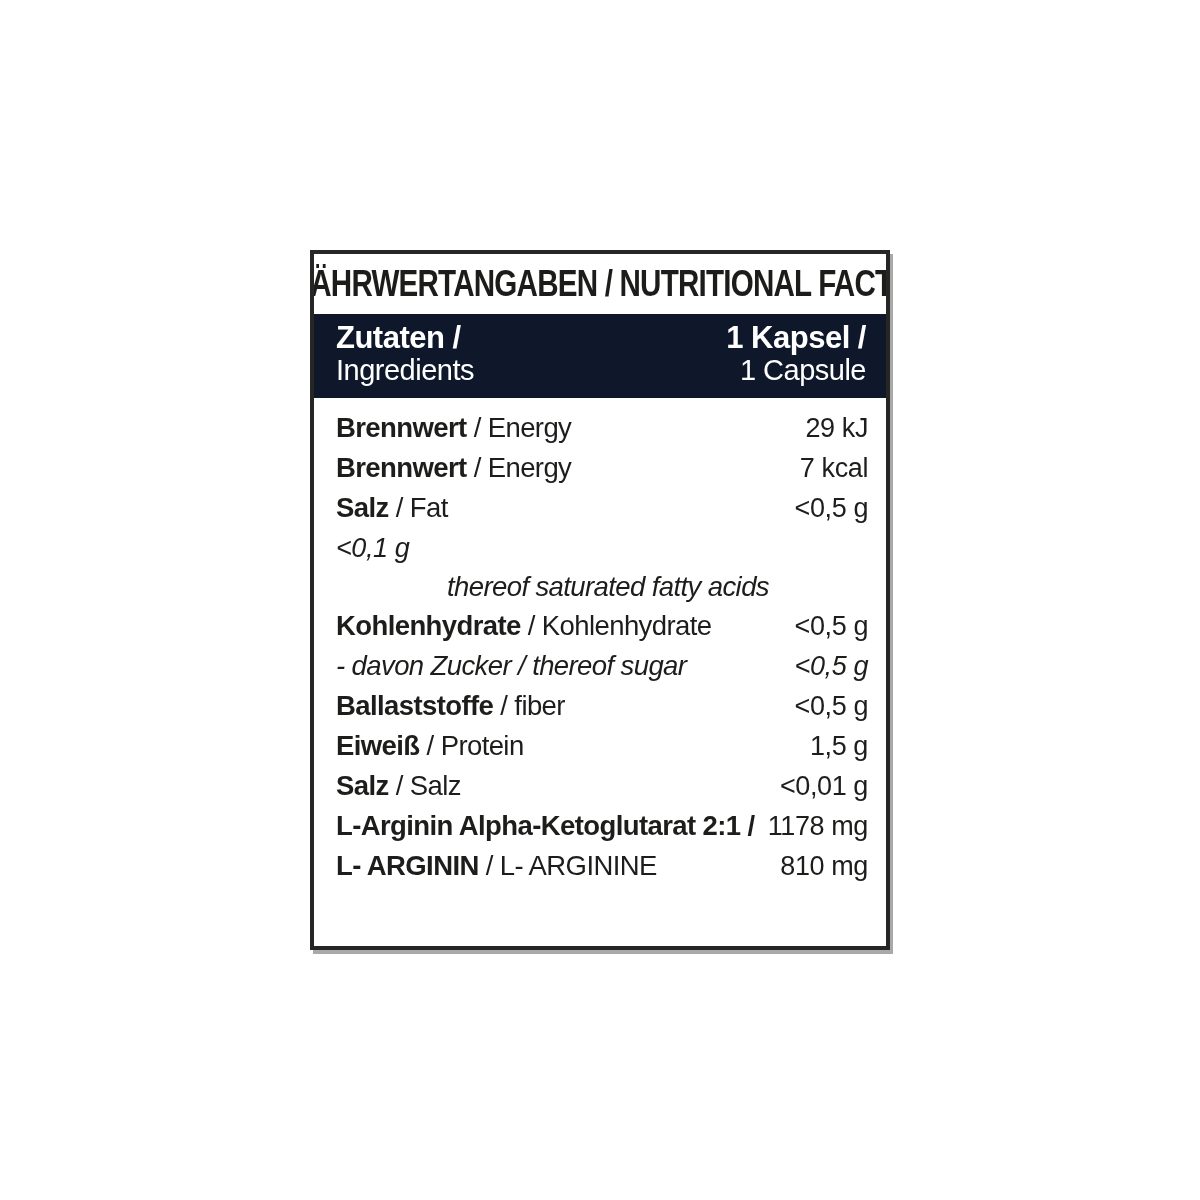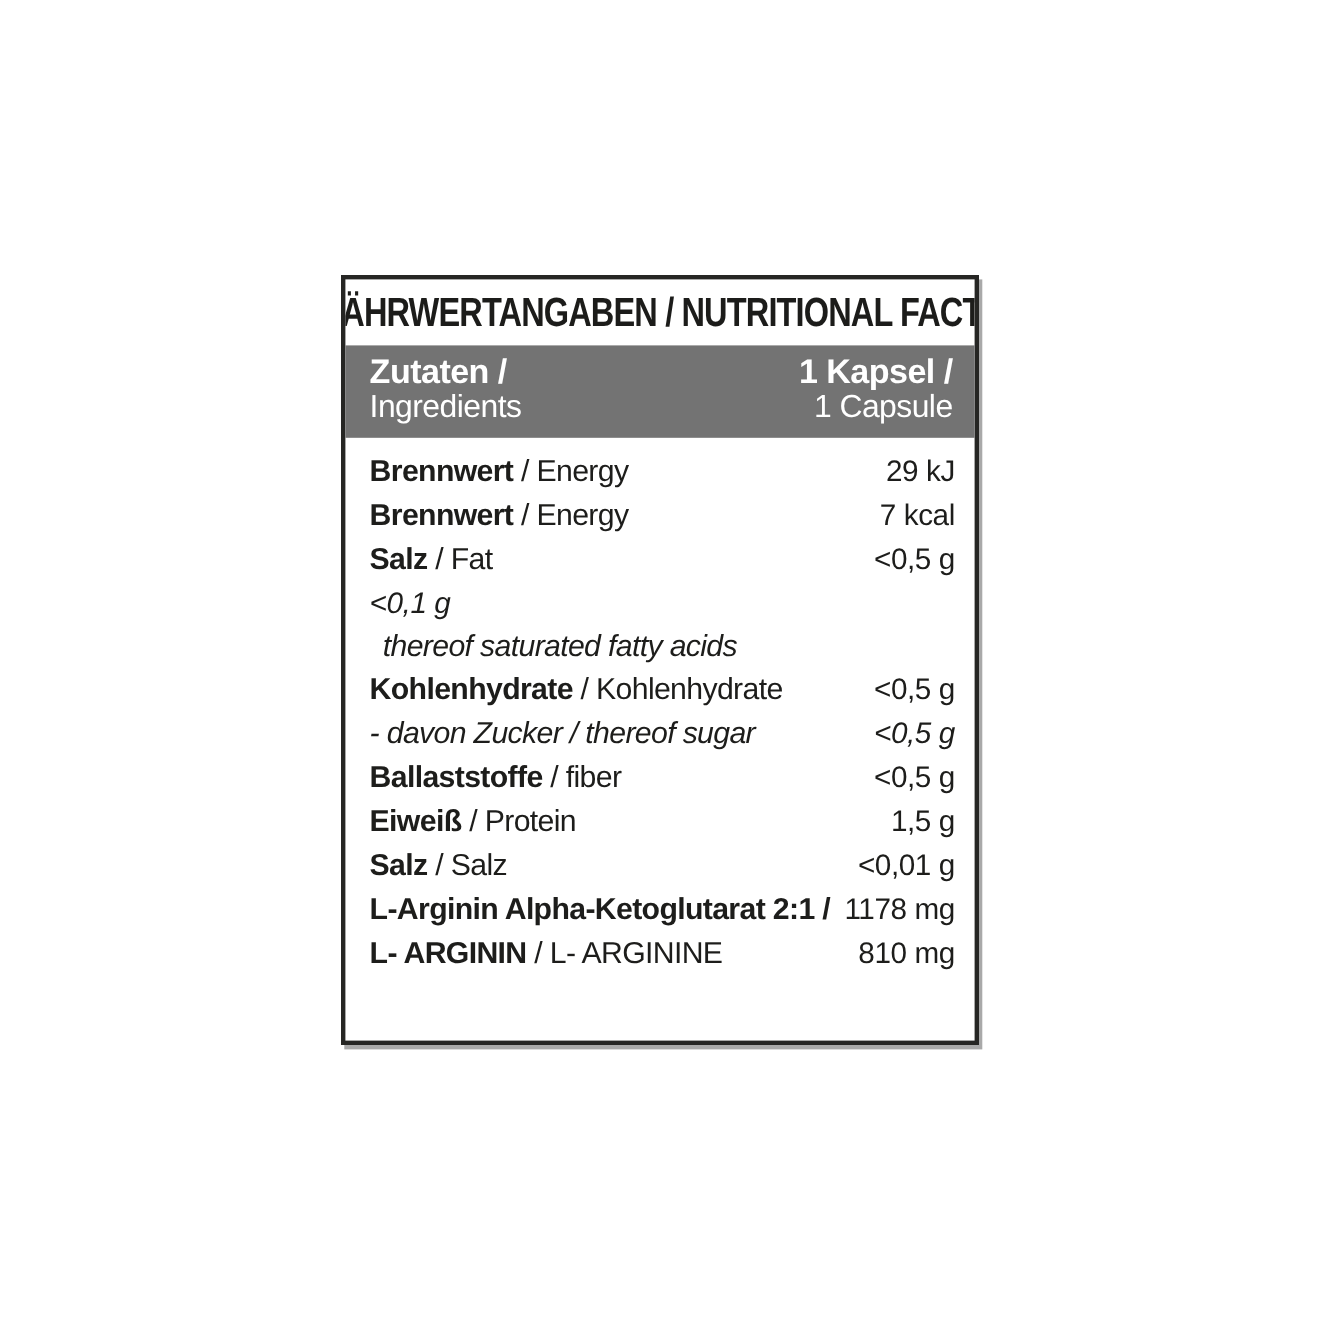--- a/index.html
+++ b/index.html
@@ -38,21 +38,21 @@
   .title-strip .title-text {
     font-weight: 700;
     font-size: 37px;
     letter-spacing: -1px;
     white-space: nowrap;
     transform: scaleX(0.8);
     color: #1c1c1a;
   }
   
   .ing-bar {
-    background: #737373;
+    background: #0f172a;
     color: #ffffff;
     height: 84px;
     box-sizing: border-box;
     display: flex;
     justify-content: space-between;
     align-items: center;
     padding: 4px 20px 8px 22px;
   }
   .ing-left, .ing-right {
     display: flex;
@@ -99,21 +99,21 @@
     font-style: italic;
     font-weight: 400;
   }
   .row-line2 {
     font-size: 27.5px;
     letter-spacing: -0.6px;
     line-height: 38px;
     font-weight: 400;
     padding-left: 12px;
   }
-  .row-line2.it { font-style: italic; }
+  .row-line2.it { font-style: italic; text-align: center; }
 </style>
 </head>
 <body>
 
 <div class="stage">
   <div class="label-box">
 
     <div class="title-strip">
       <span class="title-text">NÄHRWERTANGABEN / NUTRITIONAL FACTS</span>
     </div>

